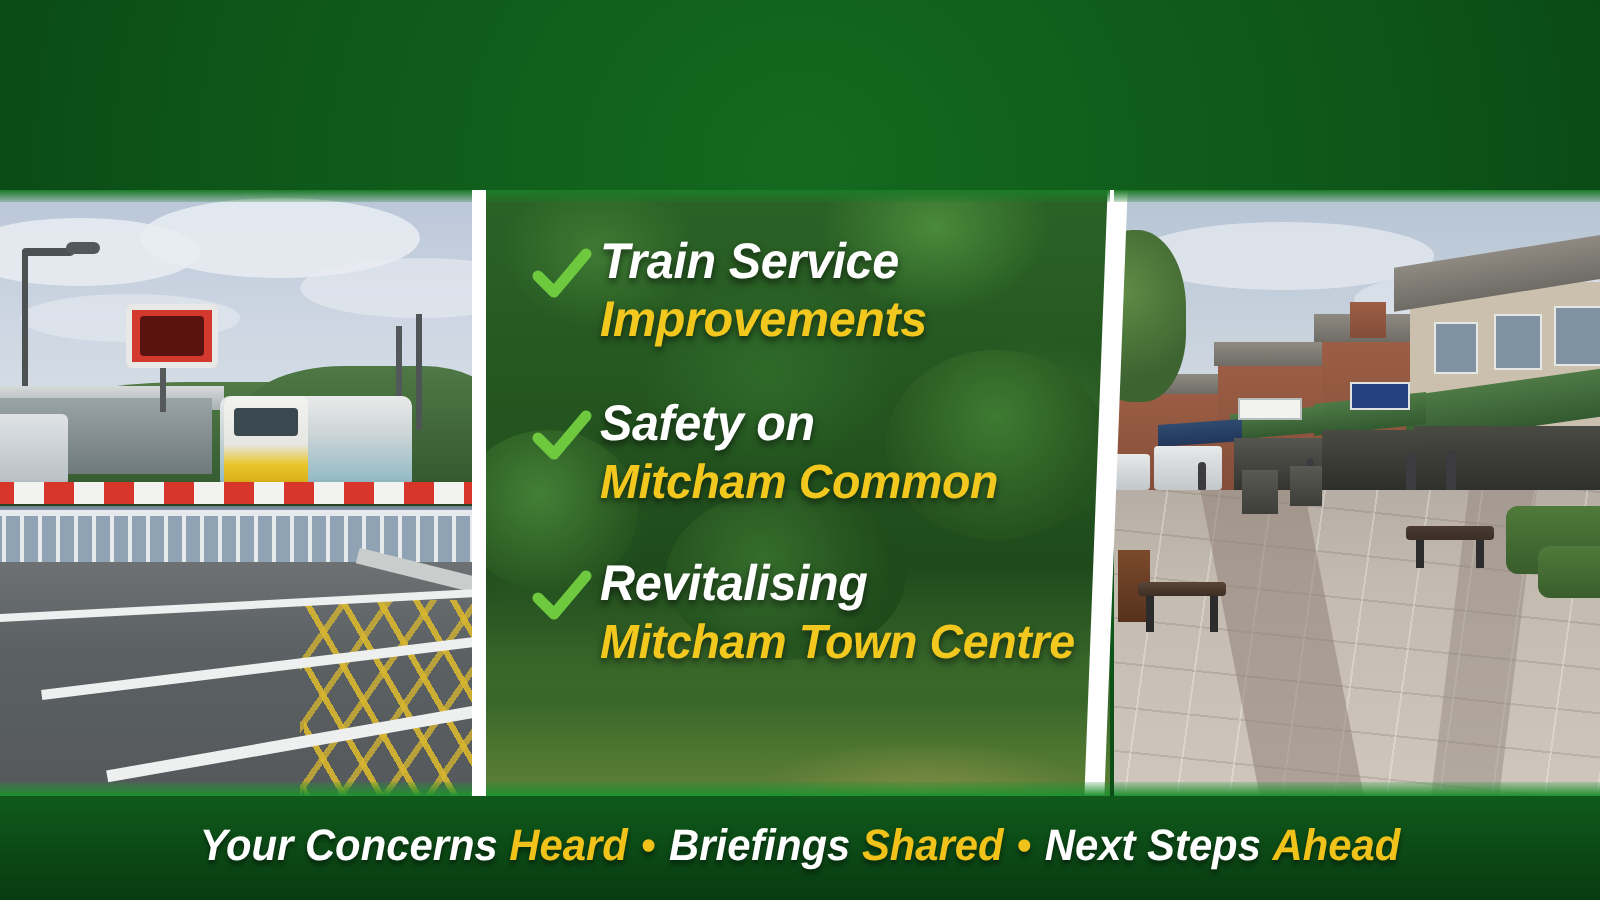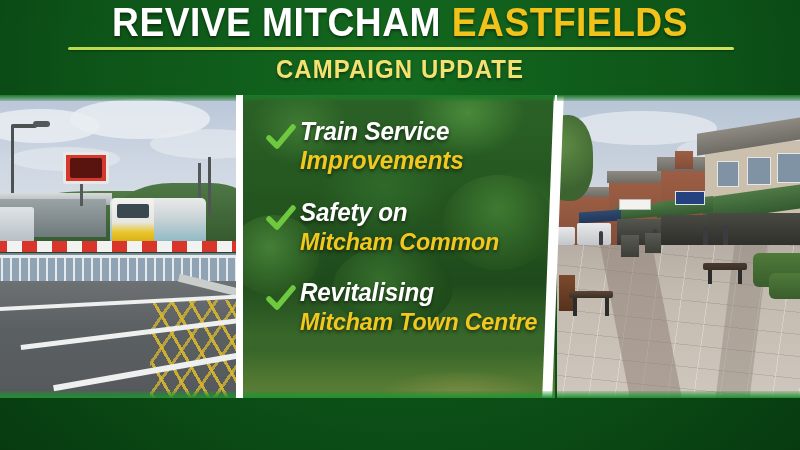--- a/index.html
+++ b/index.html
@@ -200,27 +200,20 @@
   }
   .footline .fw{color:#ffffff;}
   .footline .fy{color:#f0c21a;}
   .footline .dot{color:#f0c21a;padding:0 7px;font-style:normal;}
 </style>
 </head>
 <body>
 
 <div id="poster">
 
-  <div class="header">
-    <div class="title">
-      <span class="w">REVIVE MITCHAM</span><span class="w">&nbsp;</span><span class="g">EASTFIELDS</span>
-    </div>
-    <div class="rule"></div>
-    <div class="subtitle">CAMPAIGN UPDATE</div>
-  </div>
 
   <div class="band">
 
     <div class="panel" id="photo-left">
       <div class="sky"></div>
       <div class="cloud" style="left:-20px;top:14px;width:120px;height:34px;"></div>
       <div class="cloud" style="left:70px;top:4px;width:140px;height:40px;"></div>
       <div class="cloud" style="left:150px;top:34px;width:120px;height:30px;opacity:.6;"></div>
       <div class="cloud" style="left:10px;top:52px;width:110px;height:24px;opacity:.55;"></div>
 
@@ -378,14 +371,19 @@
         <div class="leg" style="left:4px;height:18px;"></div>
         <div class="leg" style="right:4px;height:18px;"></div>
       </div>
 
       <div class="edge-top"></div>
       <div class="edge-bottom"></div>
     </div>
 
   </div>
 
+  <div class="footer">
+    <div class="footline">
+      <span class="fw">Your Concerns</span><span class="fw">&nbsp;</span><span class="fy">Heard</span><span class="dot">•</span><span class="fw">Briefings</span><span class="fw">&nbsp;</span><span class="fy">Shared</span><span class="dot">•</span><span class="fw">Next Steps</span><span class="fw">&nbsp;</span><span class="fy">Ahead</span>
+    </div>
+  </div>
 
 </div>
 
 </body></html>

